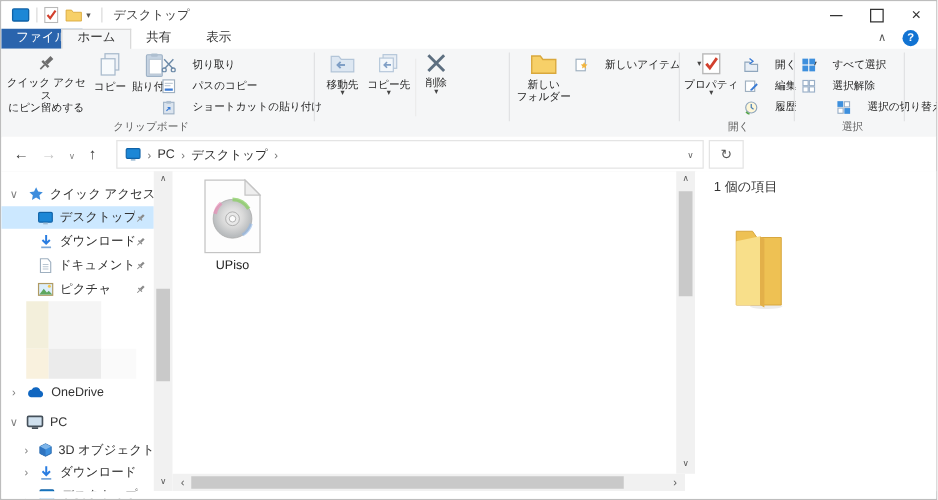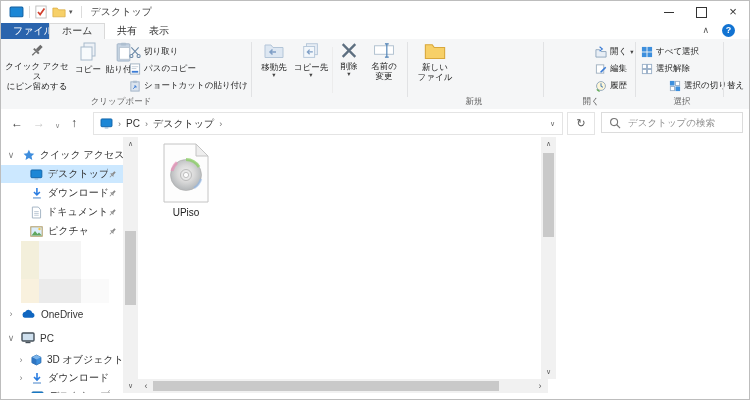--- a/index.html
+++ b/index.html
@@ -14,32 +14,32 @@
   .wc{position:absolute;top:0;height:22px;width:32px;display:flex;align-items:center;justify-content:center}
   .wc-min-glyph{width:10px;height:1px;background:#333}
   .wc-max-glyph{width:9px;height:9px;border:1px solid #333}
   .wc-close{font-size:13px;color:#333;line-height:22px}
   
   .tabrow{position:absolute;top:22px;left:0;width:100%;height:16px;background:#fff}
   .tab{position:absolute;top:0;height:16px;line-height:16px;font-size:10px;padding:0 12px;color:#333}
   .tab-file{left:0;background:#2a64ad;color:#fff}
   .tab-home{left:48px;background:#f5f6f7;border:1px solid #d9d9d9;border-bottom:0;line-height:14px}
   .tab-share{left:104px}
-  .tab-view{left:136px}
+  .tab-view{left:152px}
   .collapse-gl{position:absolute;right:40px;top:2px;font-size:9px;color:#555}
   .help-gl{position:absolute;right:14px;top:1px;width:13px;height:13px;border-radius:50%;background:#1273d2;color:#fff;font-size:9px;text-align:center;line-height:13px;font-weight:bold}
   
   .ribbon{position:absolute;top:38px;left:0;width:100%;height:70px;background:#f5f6f7;border-bottom:1px solid #d9dadb}
   .rdiv{position:absolute;top:3px;bottom:12px;width:1px;background:#e1e2e4}
   .rsubdiv{position:absolute;top:8px;bottom:16px;width:1px;background:#ececec}
   .rlg{position:absolute;top:3px;display:flex;flex-direction:column;align-items:center;text-align:center;
        font-size:8.5px;line-height:10px;color:#222}
   .rlg svg{margin-bottom:2px}
   .rlabel{white-space:pre-line}
-  .rsm{position:absolute;display:flex;align-items:center;gap:3px;font-size:8.5px;color:#222;white-space:nowrap;height:15px}
+  .rsm{position:absolute;display:flex;align-items:center;gap:13px;font-size:8.5px;color:#222;white-space:nowrap;height:15px}
   .rgl{position:absolute;bottom:1px;text-align:center;font-size:8.5px;color:#5f5f5f}
   .dd{font-size:6.5px;color:#444;line-height:6px}
   
   .addr{position:absolute;top:108px;left:0;width:100%;height:28px;background:#fff;border-bottom:1px solid #e8e8e8}
   .navgl{position:absolute;top:5px;font-size:12px;line-height:18px}
   .crumbbox{position:absolute;left:92px;top:3px;width:468px;height:21px;border:1px solid #e4e4e4;display:flex;align-items:center;font-size:10px;background:#fff}
   .csep{margin:0 5px;font-size:9px;color:#707070}
   .crumb{color:#333}
   .crumb-dd{margin-left:auto;margin-right:7px;font-size:7px;color:#666}
   .refreshbtn{position:absolute;left:566px;top:3px;width:26px;height:21px;border:1px solid #e4e4e4;display:flex;align-items:center;justify-content:center;font-size:11px;color:#555;background:#fff}
@@ -186,40 +186,47 @@
       <span class="dd">▾</span>
     </div>
     <div class="rsubdiv" style="left:331px"></div>
     <div class="rlg" style="left:334px;width:28px">
       <svg width="18" height="17" viewBox="0 0 20 18">
           <path d="M3 2 L17 16 M17 2 L3 16" stroke="#5d6f80" stroke-width="2.6"></path>
         </svg>
       <span class="rlabel">削除</span>
       <span class="dd">▾</span>
     </div>
-    <div class="rlg" style="left:364px;width:38px">
-      <svg width="22" height="17" viewBox="0 0 22 18">
-          <rect x="1" y="4" width="20" height="9" fill="#fff" stroke="#aebfce"></rect>
-          <path d="M14 2 v14 M12 2 h4 M12 16 h4" stroke="#4a7fb5" stroke-width="1.2" fill="none"></path>
-        </svg>
-      <span class="rlabel">名前の
-変更</span>
-    </div>
     <div class="rdiv" style="left:406px"></div>
 
     <div class="rlg" style="left:412px;width:44px">
       <svg width="22" height="18" viewBox="0 0 16 13">
           <path d="M1 2 h5 l1.5 2 H15 v8 H1 z" fill="#f7d068" stroke="#d9a83c" stroke-width="0.8"></path>
         </svg>
       <span class="rlabel">新しい
-ファイル</span>
-    </div>
-    <div class="rgl" style="left:408px;width:130px">新規</div>
+フォルダー</span>
+    </div>
+    <div class="rsm" style="left:458px;top:5px">
+      <svg width="12" height="12" viewBox="0 0 13 13">
+          <rect x="2" y="1.5" width="8" height="10" fill="#fff" stroke="#9fb0c0"></rect>
+          <path d="M9 4 l0.9 1.8 2 .3 -1.45 1.4 .35 2 -1.8-.95 -1.8.95 .35-2 -1.45-1.4 2-.3 z" fill="#f2b53e"></path>
+        </svg>
+      <span>新しいアイテム</span>
+      <span class="dd">▾</span>
+    </div>
     <div class="rdiv" style="left:542px"></div>
 
+    <div class="rlg" style="left:546px;width:44px">
+      <svg width="16" height="18" viewBox="0 0 14 16">
+          <rect x="1" y="1" width="12" height="14" fill="#fff" stroke="#b9b9b9"></rect>
+          <path d="M3.5 8 L6 11 L11 4" stroke="#d2402e" stroke-width="2" fill="none"></path>
+        </svg>
+      <span class="rlabel">プロパティ</span>
+      <span class="dd">▾</span>
+    </div>
     <div class="rsm" style="left:594px;top:5px">
       <svg width="12" height="12" viewBox="0 0 13 13">
           <path d="M1 4 h4 l1.5 2 H12 v6 H1 z" fill="#e8eef5" stroke="#8fa6bd"></path>
           <path d="M5 0.8 l3 2.4 -3 2.4" stroke="#3a7bd5" fill="none" stroke-width="1.2"></path>
         </svg>
       <span>開く</span>
       <span class="dd">▾</span>
     </div>
     <div class="rsm" style="left:594px;top:22px">
       <svg width="12" height="12" viewBox="0 0 13 13">
@@ -288,29 +295,20 @@
       <span class="csep">›</span>
       <span class="crumb">デスクトップ</span>
       <span class="csep">›</span>
       <span class="crumb-dd">∨</span>
     </div>
 
     <div class="refreshbtn">
       <span>↻</span>
     </div>
 
-    <div class="searchbox">
-      <span style="display:flex">
-        <svg width="12" height="12" viewBox="0 0 13 13">
-            <circle cx="5.5" cy="5.5" r="3.8" fill="none" stroke="#767676" stroke-width="1.2"></circle>
-            <path d="M8.4 8.4 L12 12" stroke="#767676" stroke-width="1.2"></path>
-          </svg>
-      </span>
-      <input type="text" placeholder="デスクトップの検索" style="">
-    </div>
   </div>
 
   <div class="content">
 
     <div class="srow" style="left:0;top:9px">
       <span class="tchev" style="margin-left:4px">∨</span>
       <svg width="12" height="12" viewBox="0 0 13 13" style="margin-left:6px">
           <path d="M6.5 0.8 L8.3 4.6 L12.4 5.1 L9.4 7.9 L10.2 12 L6.5 9.9 L2.8 12 L3.6 7.9 L0.6 5.1 L4.7 4.6 z" fill="#3e8ddd"></path>
         </svg>
       <span class="slabel">クイック アクセス</span>
@@ -460,16 +458,25 @@
       <div class="sbthumb" style="left:2px;width:11px;top:16px;height:84px"></div>
       <span class="sbarrow" style="bottom:2px">∨</span>
     </div>
 
     <div class="sb" style="left:137px;top:242px;width:410px;height:14px">
       <span class="sbarrow-h" style="left:2px">‹</span>
       <div class="sbthumb" style="left:15px;top:2px;width:346px;height:10px"></div>
       <span class="sbarrow-h" style="right:2px">›</span>
     </div>
 
+    <div class="details">
+      <span class="itemcount">1 個の項目</span>
+      <svg style="position:absolute;left:28px;top:42px" width="44" height="72" viewBox="0 0 44 72">
+        <ellipse cx="28" cy="66" rx="13" ry="2.2" fill="#ececec"></ellipse>
+        <path d="M4 6 h13 l3.5 5 H40 v54 H4 z" fill="#eec153" stroke="#d8a73e" stroke-width="0.8"></path>
+        <path d="M23 10 L26.5 12 V67 L23 65 z" fill="#e3b049"></path>
+        <path d="M4 14 L23 10 V65 L4 65 z" fill="#f8df8a"></path>
+      </svg>
+    </div>
   </div>
 
   <div class="bottomstrip"></div>
 </div>
 
 </body></html>

